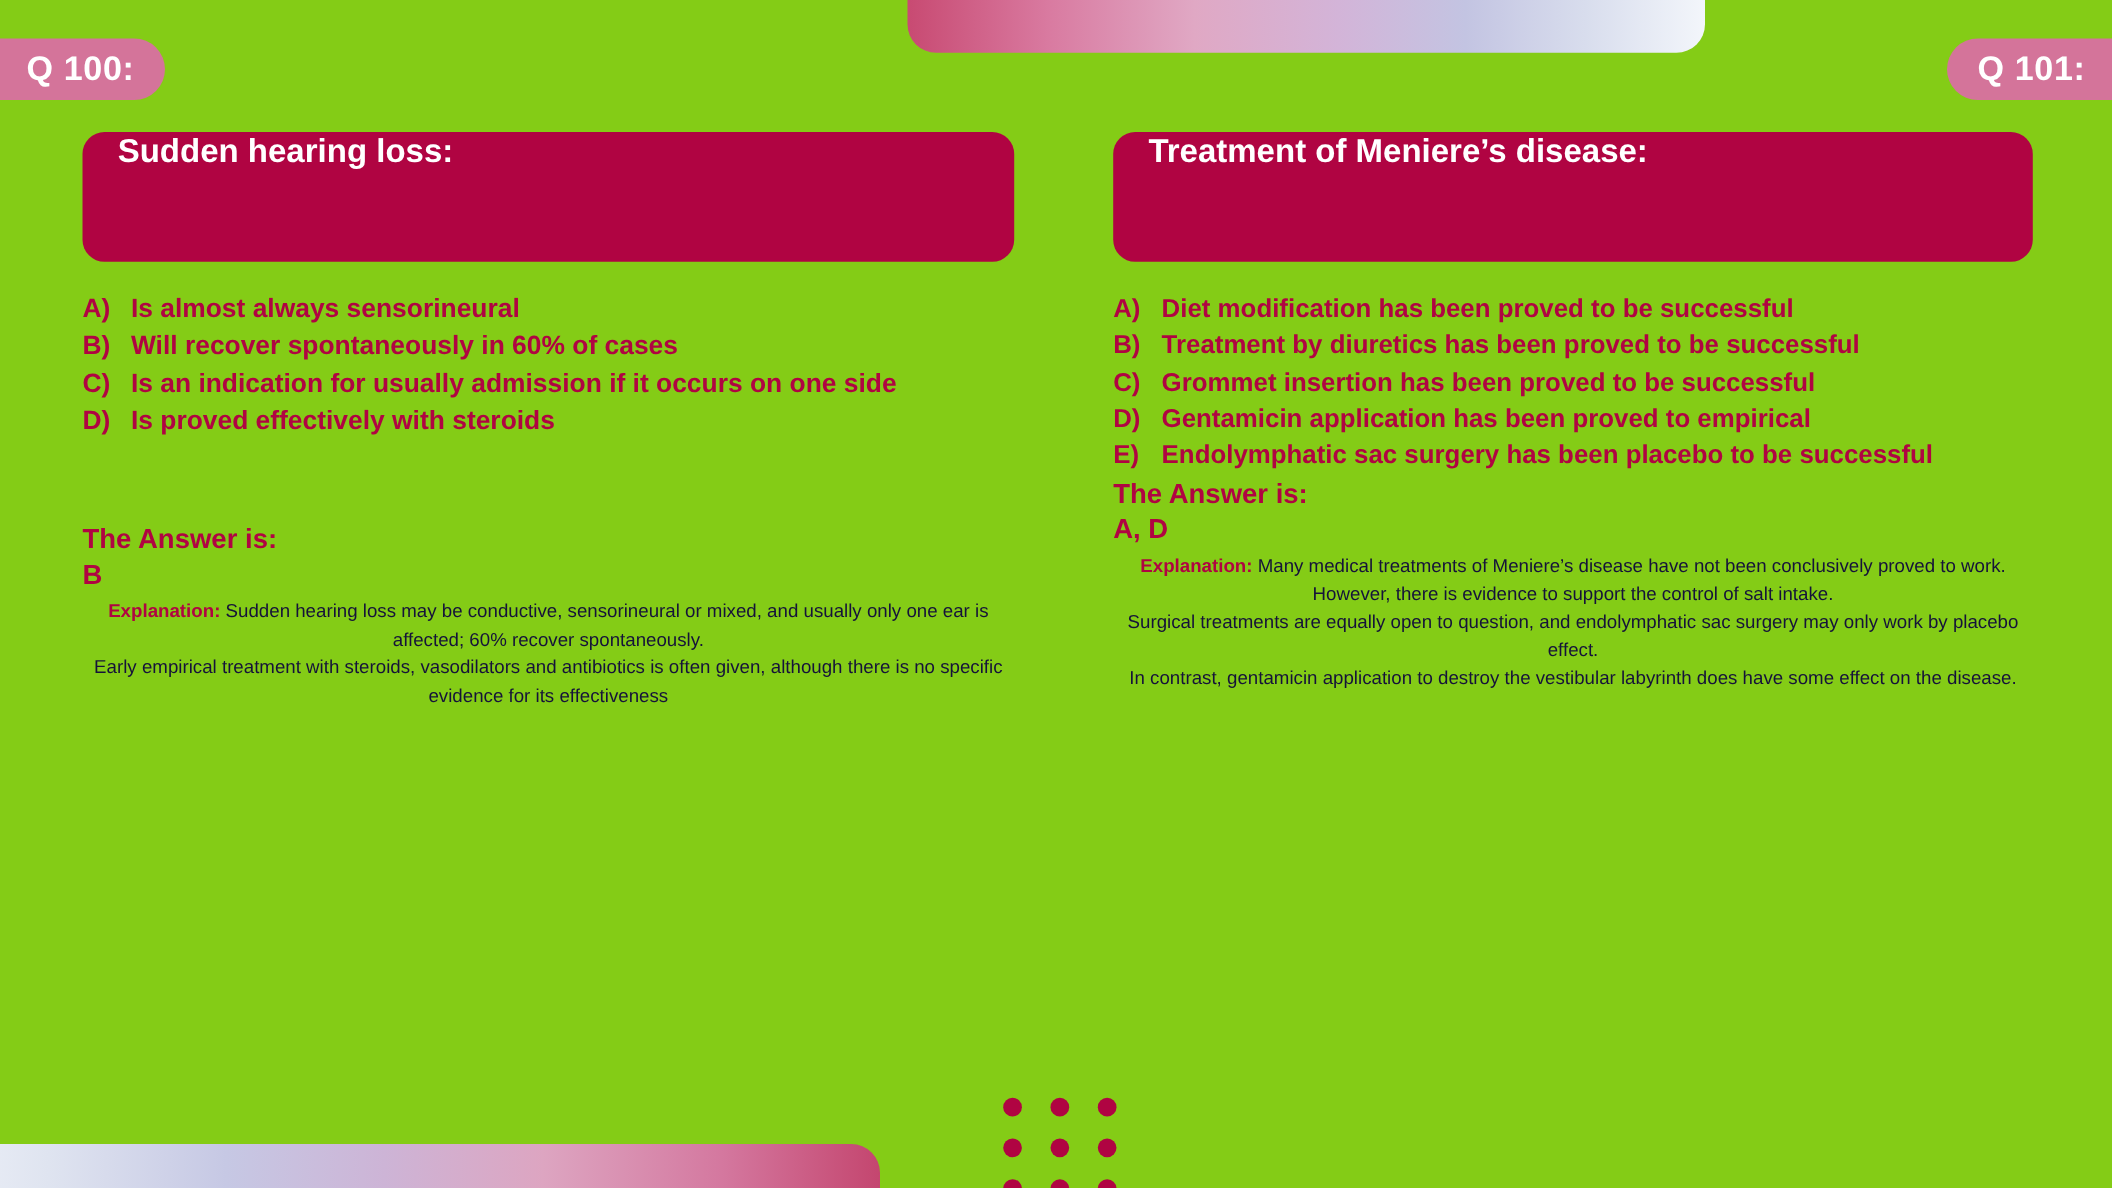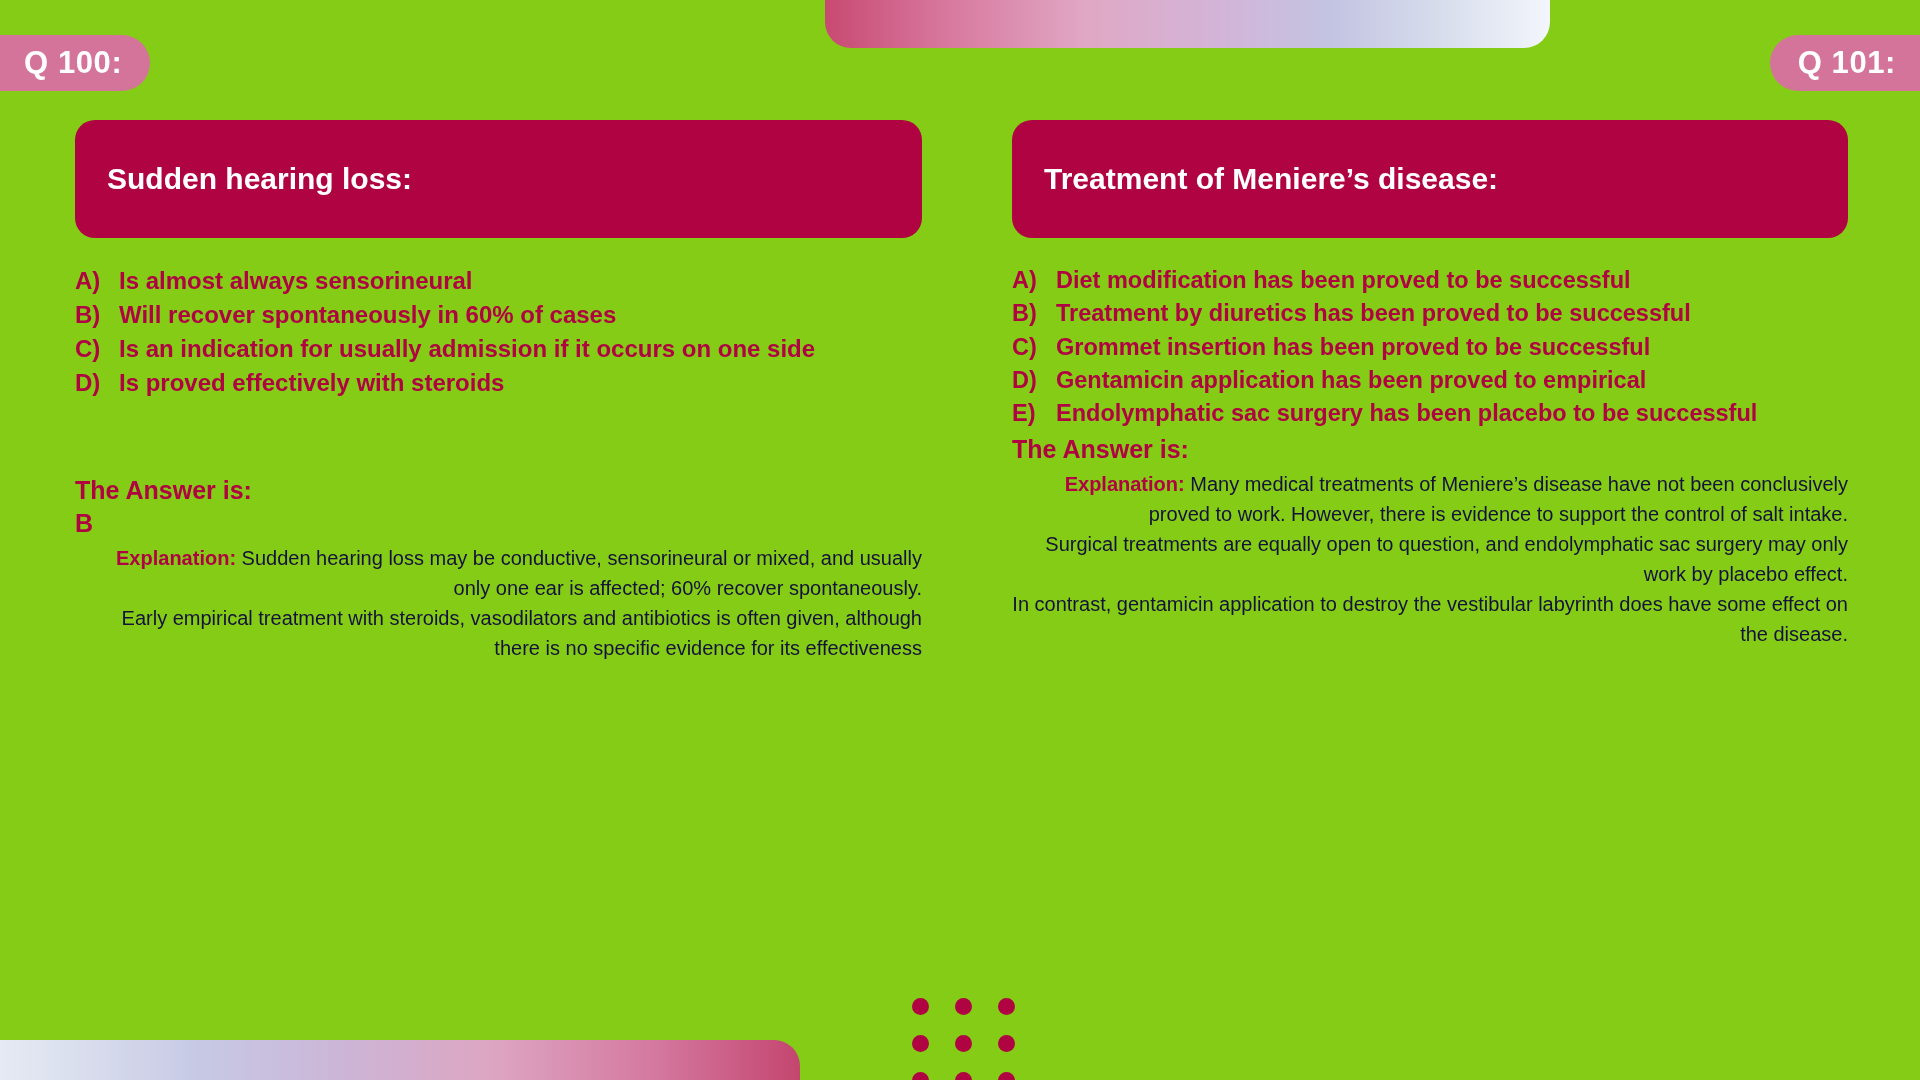--- a/index.html
+++ b/index.html
@@ -101,21 +101,20 @@
 
   .col-left  { padding: 0 38px 0 75px; }
   .col-right { padding: 0 72px 0 52px; }
 
   .title-bar {
     margin-top: 120px;
     background: #b00442;
     border-radius: 20px;
     height: 118px;
     display: flex;
-    align-items: center;
     padding: 0 32px;
     box-sizing: border-box;
   }
 
   .title-bar .title-text {
     color: #ffffff;
     font-size: 30px;
     font-weight: 700;
     line-height: 1.2;
   }
@@ -161,23 +160,23 @@
 
   .answer-value {
     font-size: 25px;
     line-height: 1.3;
   }
 
   
   .explanation {
     margin-top: 4px;
     color: #15123a;
-    font-size: 20px;
+    font-size: 17px;
     line-height: 1.50;
-    text-align: right;
+    text-align: center;
   }
 
   .explanation .exp-label {
     color: #b00442;
     font-weight: 700;
   }
 
   .explanation p {
     margin: 0;
   }
@@ -281,20 +280,21 @@
           <span class="option-text">Gentamicin application has been proved to empirical</span>
         </div>
         <div class="option-row">
           <span class="option-marker">E)</span>
           <span class="option-text">Endolymphatic sac surgery has been placebo to be successful</span>
         </div>
       </div>
 
       <div class="answer-block">
         <div class="answer-label">The Answer is:</div>
+        <div class="answer-value">A, D</div>
       </div>
 
       <div class="explanation">
         <p><span class="exp-label">Explanation:</span><span> Many medical treatments of Meniere’s disease have not been conclusively proved to work. However, there is evidence to support the control of salt intake.</span></p>
         <p>Surgical treatments are equally open to question, and endolymphatic sac surgery may only work by placebo effect.</p>
         <p>In contrast, gentamicin application to destroy the vestibular labyrinth does have some effect on the disease.</p>
       </div>
 
     </div>
 

